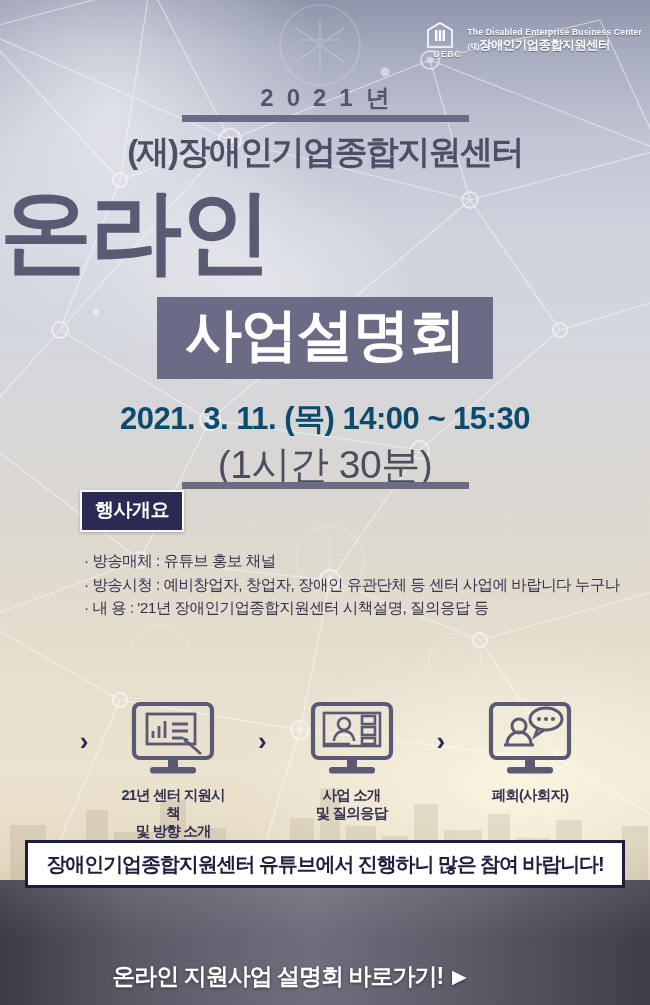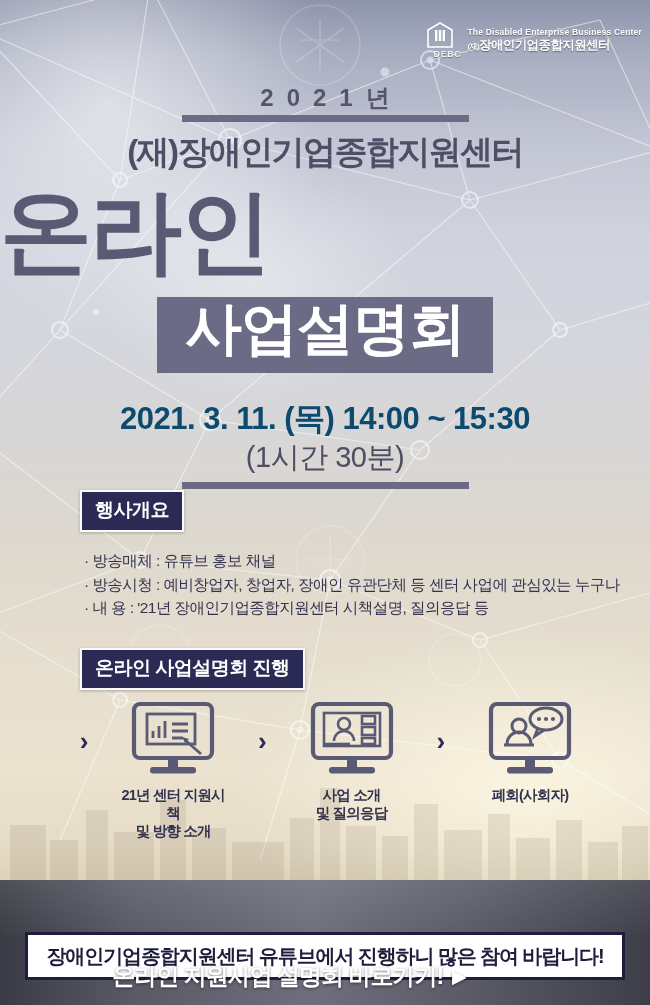--- a/index.html
+++ b/index.html
@@ -88,29 +88,29 @@
     position:absolute; left:0; top:185px; width:650px; text-align:left;
     font-size:92px; font-weight:bold; color:#5a5a74; letter-spacing:-2px;
     line-height:1;
   }
   .title-sub-wrap {
     position:absolute; left:0; top:297px; width:650px; text-align:center;
   }
   .title-sub {
     display:inline-block; background:#6b6b85; color:#ffffff;
     font-size:57px; font-weight:bold; letter-spacing:-1px; line-height:1.12;
-    padding:0 28px 12px 28px;
+    padding:6px 28px 12px 28px;
   }
   .datetime {
     position:absolute; left:0; top:398px; width:650px; text-align:center;
     font-size:31px; font-weight:bold; color:#0c4a6e; letter-spacing:-.5px;
   }
   .duration {
     position:absolute; left:0; top:438px; width:650px; text-align:center;
-    font-size:29px; color:#4e4e63; letter-spacing:-.5px;
+    font-size:39px; color:#4e4e63; letter-spacing:-.5px;
   }
   .rule-bottom {
     position:absolute; left:182px; top:482px; width:287px; height:7px;
     background:#6b6b85;
   }
 
   
   .sec-head {
     position:absolute;
     background:#2a2a55; color:#ffffff;
@@ -141,21 +141,21 @@
     margin-top:8px; text-align:center; font-size:14.5px; font-weight:bold;
     color:#33334f; letter-spacing:-.8px; line-height:1.25; white-space:pre-line;
   }
   .chev {
     width:24px; flex:0 0 24px; display:flex; justify-content:center;
     padding-top:26px; color:#2a2a55; font-size:26px; font-weight:bold;
   }
 
   
   .notice {
-    position:absolute; left:25px; top:932px; width:600px; height:48px;
+    position:absolute; left:25px; top:840px; width:600px; height:48px;
     background:#ffffff; border:3px solid #1e1e3c;
     display:flex; align-items:center; justify-content:center;
   }
   .notice-text {
     font-size:20px; font-weight:bold; color:#1e1e3c; letter-spacing:-1.1px;
   }
   .cta {
     position:absolute; left:0; bottom:0; width:579px; height:57px;
     display:flex; align-items:center; justify-content:center; gap:9px;
     cursor:pointer;
@@ -281,25 +281,24 @@
   <div class="title-sub-wrap">
     <span class="title-sub">사업설명회</span>
   </div>
   <div class="datetime">2021. 3. 11. (목) 14:00 ~ 15:30</div>
   <div class="duration">(1시간 30분)</div>
   <div class="rule-bottom"></div>
 
   <div class="sec-head" id="sec-overview">행사개요</div>
   <div class="bullets">
     <div class="bullet">· <span class="lbl">방송매체</span> : <span>유튜브 홍보 채널</span></div>
-    <div class="bullet">· <span class="lbl">방송시청</span> : <span>예비창업자, 창업자, 장애인 유관단체 등 센터 사업에 관심있는 누구나</span></div>
+    <div class="bullet">· <span class="lbl">방송시청</span> : <span>예비창업자, 창업자, 장애인 유관단체 등 센터 사업에 바랍니다 누구나</span></div>
     <div class="bullet">· <span class="lbl">내 용</span> : <span>'21년 장애인기업종합지원센터 시책설명, 질의응답 등</span></div>
   </div>
 
-  <div class="sec-head" id="sec-process">온라인 사업설명회 진행</div>
 
   <div class="flow">
 
 
     <div class="chev">›</div>
 
     <div class="step">
       <svg class="step-icon" viewBox="0 0 96 78">
         <g fill="none" stroke="#5a5a74" stroke-width="4.2" stroke-linejoin="round">
           <rect x="9" y="4" width="78" height="54" rx="6"></rect>

